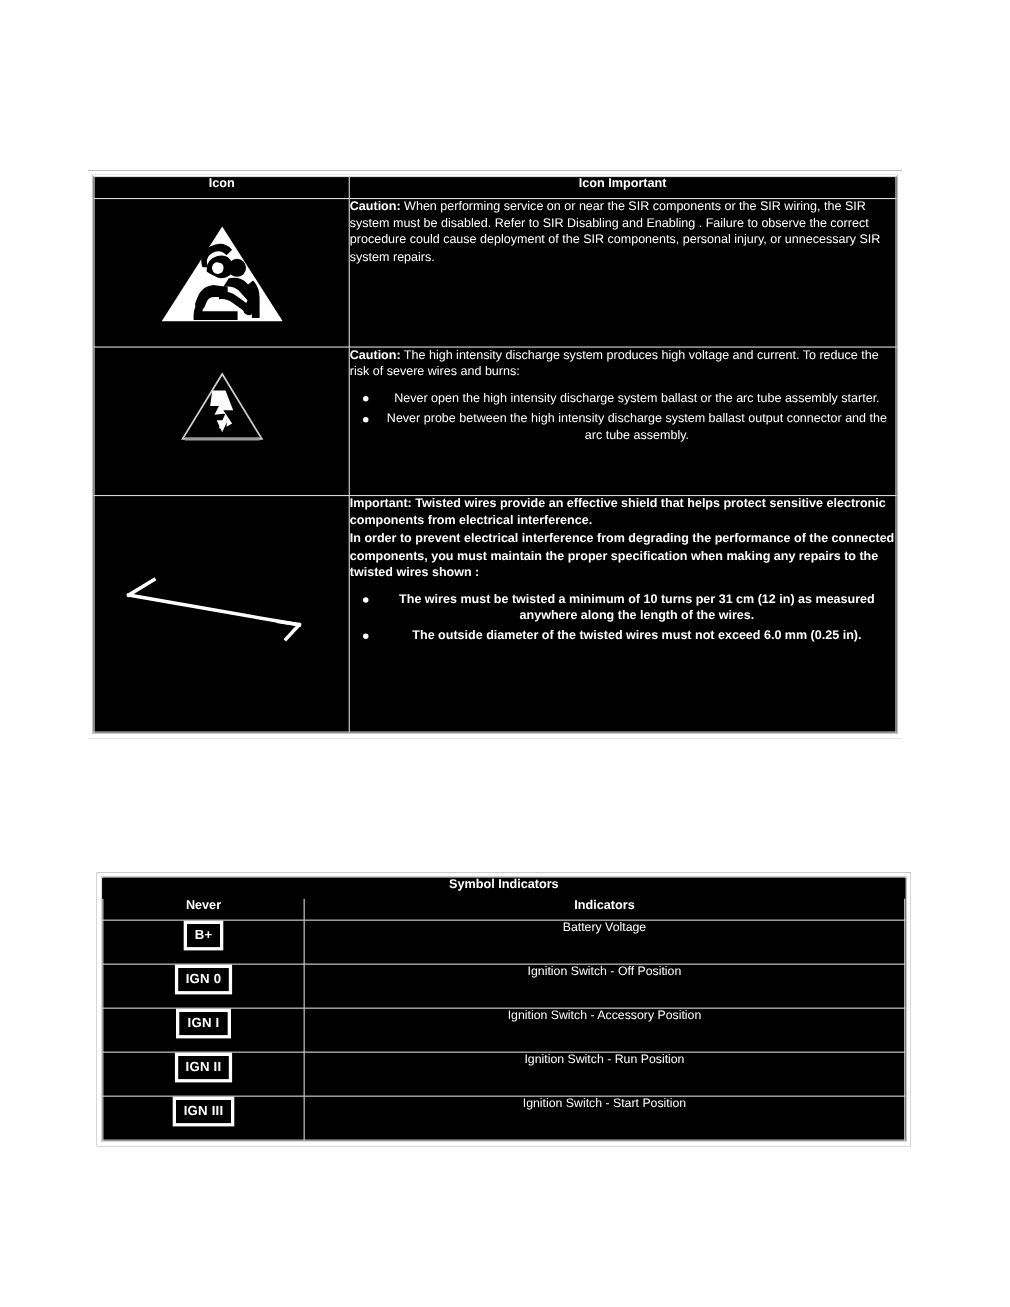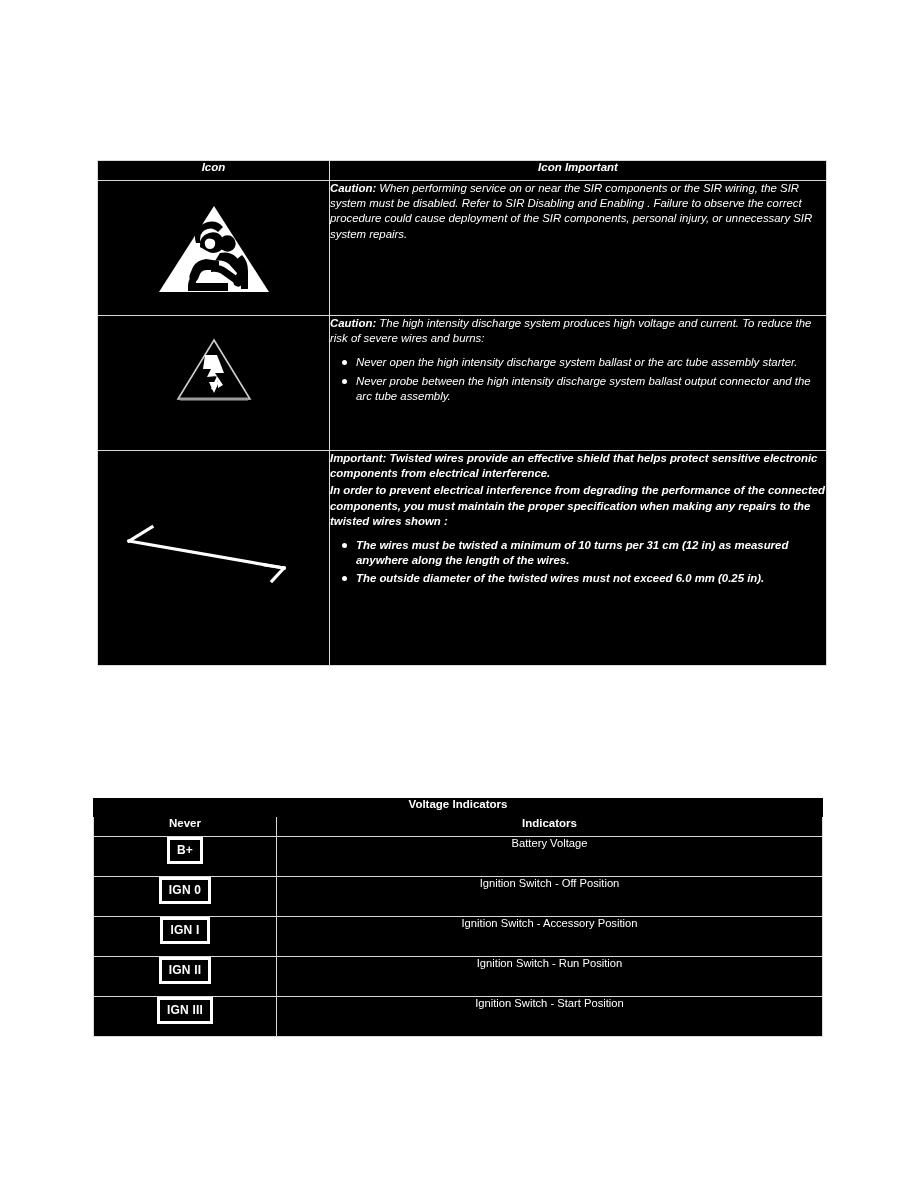--- a/index.html
+++ b/index.html
@@ -39,25 +39,24 @@
   table.grid td, table.grid th {
     border: 1px solid #d9d9d9;
     padding: 0;
     vertical-align: top;
     background: #000000;
     color: #ffffff;
   }
 
   
   #icon-table {
-    left: 92px;
+    left: 80px;
     top: 155px;
     width: 740px;
     height: 516px;
-    font-style: italic;
   }
   #icon-table .col-icon { width: 232px; }
 
   .th-cell {
     text-align: center;
     font-size: 11.5px;
     font-weight: bold;
     color: #ffffff;
     padding: 4px 0 5px 0;
     vertical-align: middle;
@@ -72,20 +71,21 @@
     line-height: 1.33;
     color: #ffffff;
   }
   .def-cell p { margin: 0 0 2px 0; }
   .def-cell .lead { font-weight: bold; margin-top: 35px; }
   .def-cell.bold-all { font-weight: bold; }
   ul.bullets {
     margin: 9px 0 0 0;
     padding-left: 26px;
     list-style: none;
+    text-align: center;
   }
   ul.bullets li {
     position: relative;
     margin-bottom: 3px;
     line-height: 1.33;
   }
   ul.bullets li::before {
     content: "";
     position: absolute;
     left: -14px;
@@ -243,21 +243,21 @@
 
 <div class="doc-table" id="voltage-table">
   <div class="inner">
     <table class="grid">
       <colgroup>
           <col class="col-symbol">
           <col>
         </colgroup>
       <tbody>
         <tr>
-          <td class="title-cell" colspan="2">Voltage Indicators</td>
+          <td class="title-cell" colspan="2">Symbol Indicators</td>
         </tr>
         <tr>
           <th class="th-cell">Never</th>
           <th class="th-cell">Indicators</th>
         </tr>
 
         <tr>
           <td class="sym-cell">
             <span class="badge"><span>B+</span></span>
           </td>

